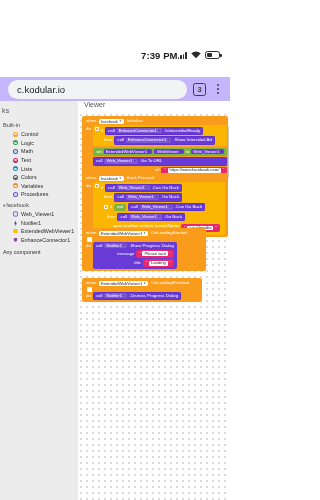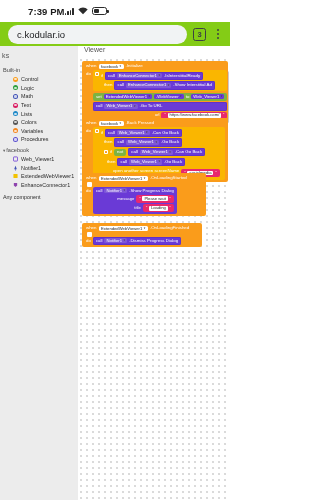--- a/index.html
+++ b/index.html
@@ -6,23 +6,24 @@
   html, body {
     width: 230px; height: 500px;
     font-family: "Liberation Sans", sans-serif;
     background: #ffffff;
     overflow: hidden;
   }
 
   
   .statusbar {
     height: 22px;
-    display: flex; align-items: center; justify-content: flex-start;
-    padding: 0 28px;
+    display: flex; align-items: center; justify-content: flex-end;
+    padding: 0 10px;
     background: #ffffff;
+    margin-top: 44px;
   }
   .clock { font-size: 9.5px; font-weight: bold; color: #1b1b1b; letter-spacing: .1px; }
   .status-icons { display: flex; align-items: flex-end; gap: 4px; }
   .sig { display: flex; align-items: flex-end; gap: 1px; height: 8px; }
   .sig i { display:block; width: 1.6px; background:#2b2b2b; border-radius:.5px; }
   .sig i:nth-child(1){height:2.5px} .sig i:nth-child(2){height:4px}
   .sig i:nth-child(3){height:5.5px} .sig i:nth-child(4){height:7.5px}
   .wifi { position: relative; width: 10px; height: 8px; }
   .wifi svg { display:block; }
   .batt {
@@ -31,21 +32,21 @@
   }
   .batt::after {
     content:""; position:absolute; right:-2.6px; top:2px;
     width:1.6px; height:3.4px; background:#2b2b2b; border-radius:0 1px 1px 0;
   }
   .batt i { display:block; height:100%; width:45%; background:#2b2b2b; border-radius:1px; }
 
   
   .chrome {
     height: 24px; display: flex; align-items: center;
-    padding: 0 6px 0 8px; gap: 6px; background: #84cc16;
+    padding: 0 6px 0 8px; gap: 6px; background: #c4b5fd; margin-top: 11px;
   }
   .urlbar {
     flex: 1; height: 19px; background: #f1f3f4; border-radius: 10px;
     display: flex; align-items: center; padding: 0 9px; overflow: hidden;
   }
   .url-host { font-size: 9.5px; color: #202124; white-space: nowrap; }
   .url-path { font-size: 9.5px; color: #9aa0a6; white-space: nowrap; }
   .tabcount {
     width: 13px; height: 13px; border: 1.4px solid #3c4043; border-radius: 2.5px;
     font-size: 7.5px; color: #3c4043; display: flex; align-items: center;

